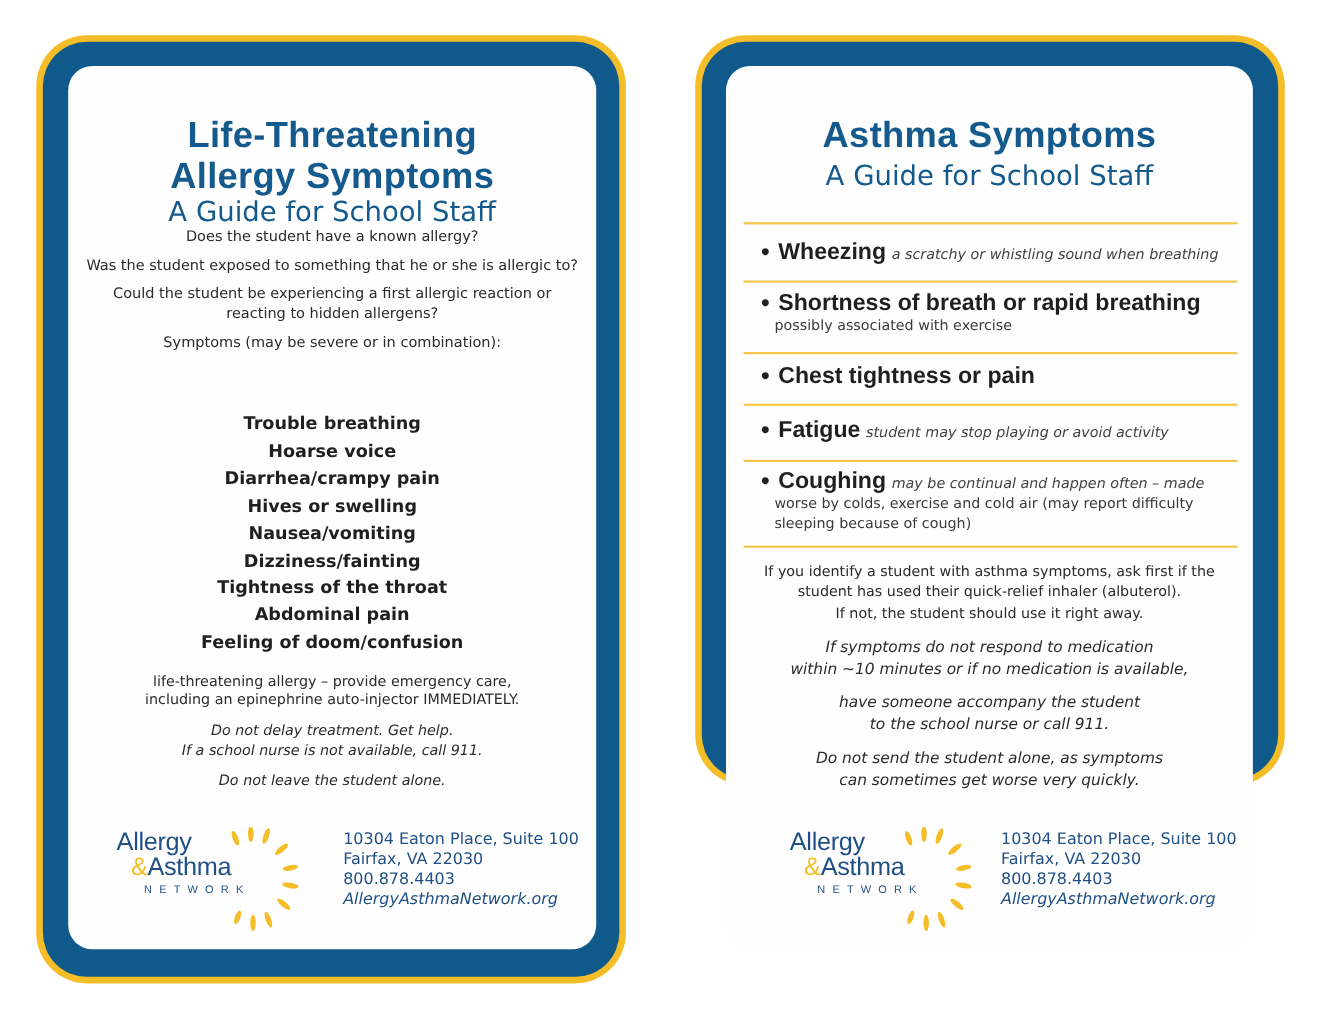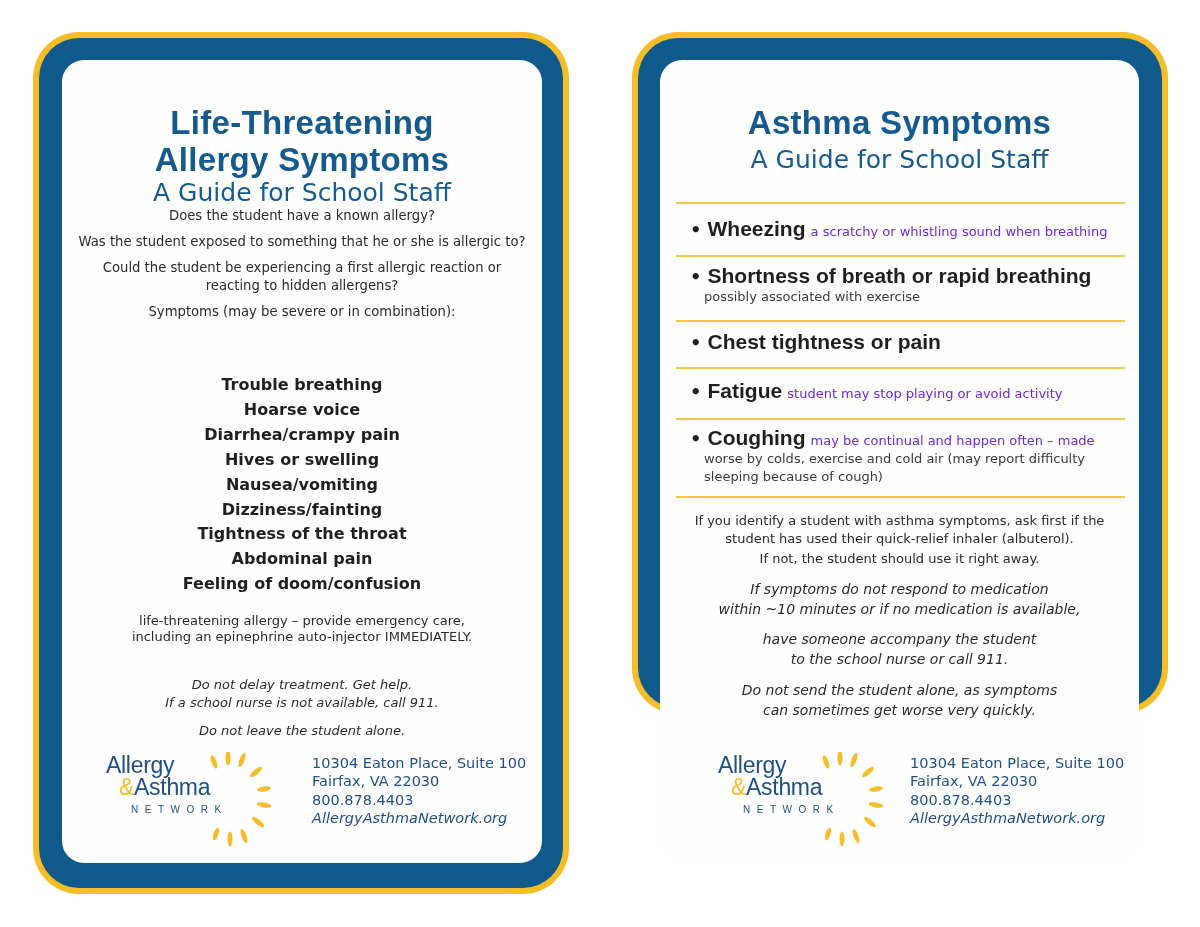--- a/index.html
+++ b/index.html
@@ -46,30 +46,30 @@
   
   .l-title { position: absolute; left: 0; width: 100%; font-size: 33px; line-height: 37px; top: 44px; }
   .l-subtitle { position: absolute; left: 0; width: 100%; font-size: 25px; top: 118px; }
   .l-q { position: absolute; left: 0; width: 100%; text-align: center; font-size: 13.2px; line-height: 18px; color: #2a2a2a; }
   .l-symptoms {
     position: absolute; left: 0; width: 100%; top: 313px;
     list-style: none; text-align: center;
   }
   .l-symptoms li { font-size: 16px; font-weight: bold; line-height: 24.9px; color: #1f1f1f; }
   .l-para { position: absolute; left: 0; width: 100%; text-align: center; font-size: 13px; line-height: 16.5px; color: #2a2a2a; }
-  .l-ital { position: absolute; left: 0; width: 100%; text-align: center; font-size: 13px; line-height: 18.5px; color: #2a2a2a; font-style: italic; margin-top: 20px; }
+  .l-ital { position: absolute; left: 0; width: 100%; text-align: center; font-size: 13px; line-height: 18.5px; color: #2a2a2a; font-style: italic; }
 
   
   .r-title { position: absolute; left: 0; width: 100%; font-size: 33px; top: 44px; }
   .r-subtitle { position: absolute; left: 0; width: 100%; font-size: 25px; top: 85px; }
   .rule { position: absolute; left: 16px; width: 449px; height: 2px; background: #f6c54a; }
   .bullet { position: absolute; left: 30px; width: 430px; color: #2a2a2a; }
   .bullet .dot { font-weight: bold; font-size: 18px; margin-right: 6px; color: #1f1f1f; }
   .bullet .head { font-family: "Liberation Sans", sans-serif; font-weight: bold; font-size: 21px; color: #1f1f1f; }
-  .bullet .desc { font-size: 13px; color: #6d28d9; }
+  .bullet .desc { font-size: 13px; color: #404040; font-style: italic; }
   .bullet .desc-block { display: block; padding-left: 14px; font-size: 13px; line-height: 18px; color: #3a3a3a; }
   .r-para { position: absolute; left: 0; width: 100%; text-align: center; font-size: 13px; line-height: 18.5px; color: #2a2a2a; }
   .r-ital { position: absolute; left: 0; width: 100%; text-align: center; font-size: 14px; line-height: 20.5px; color: #2a2a2a; font-style: italic; }
 
   
   .footer { position: absolute; top: 690px; left: 0; width: 100%; height: 110px; }
   .logo { position: absolute; left: 44px; top: 2px; width: 180px; height: 100px; }
   .logo-allergy { position: absolute; left: 0; top: 0; font-size: 23px; color: #1f4f85; font-family: "Liberation Sans", sans-serif; letter-spacing: -0.3px; }
   .logo-asthma { position: absolute; left: 13px; top: 22px; font-size: 23px; color: #1f4f85; font-family: "Liberation Sans", sans-serif; letter-spacing: -0.3px; }
   .logo-amp { color: #f5bd27; }

